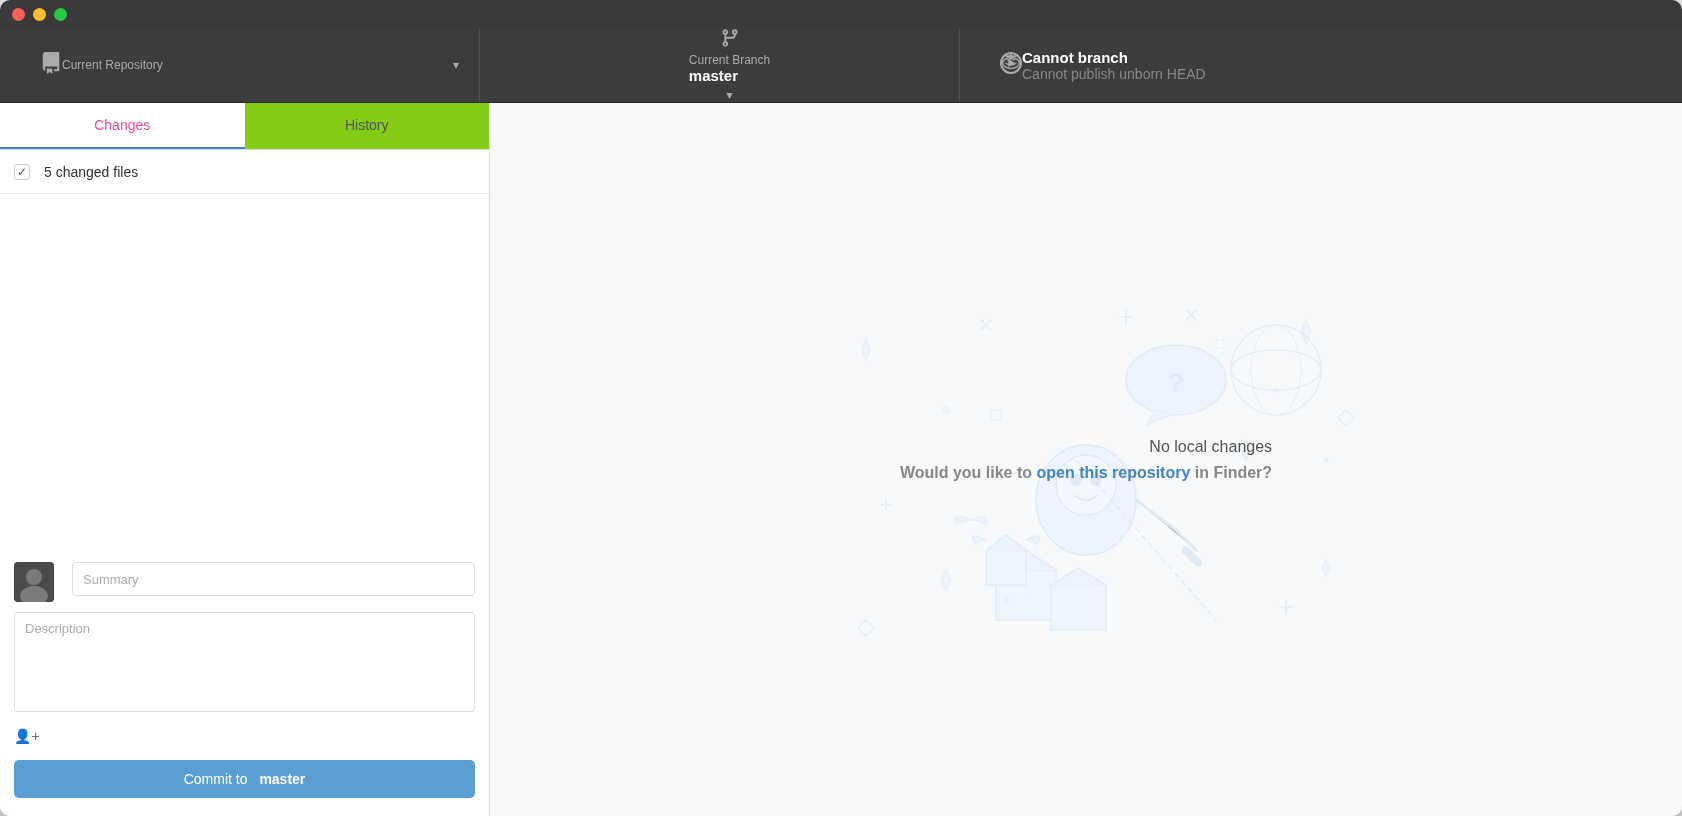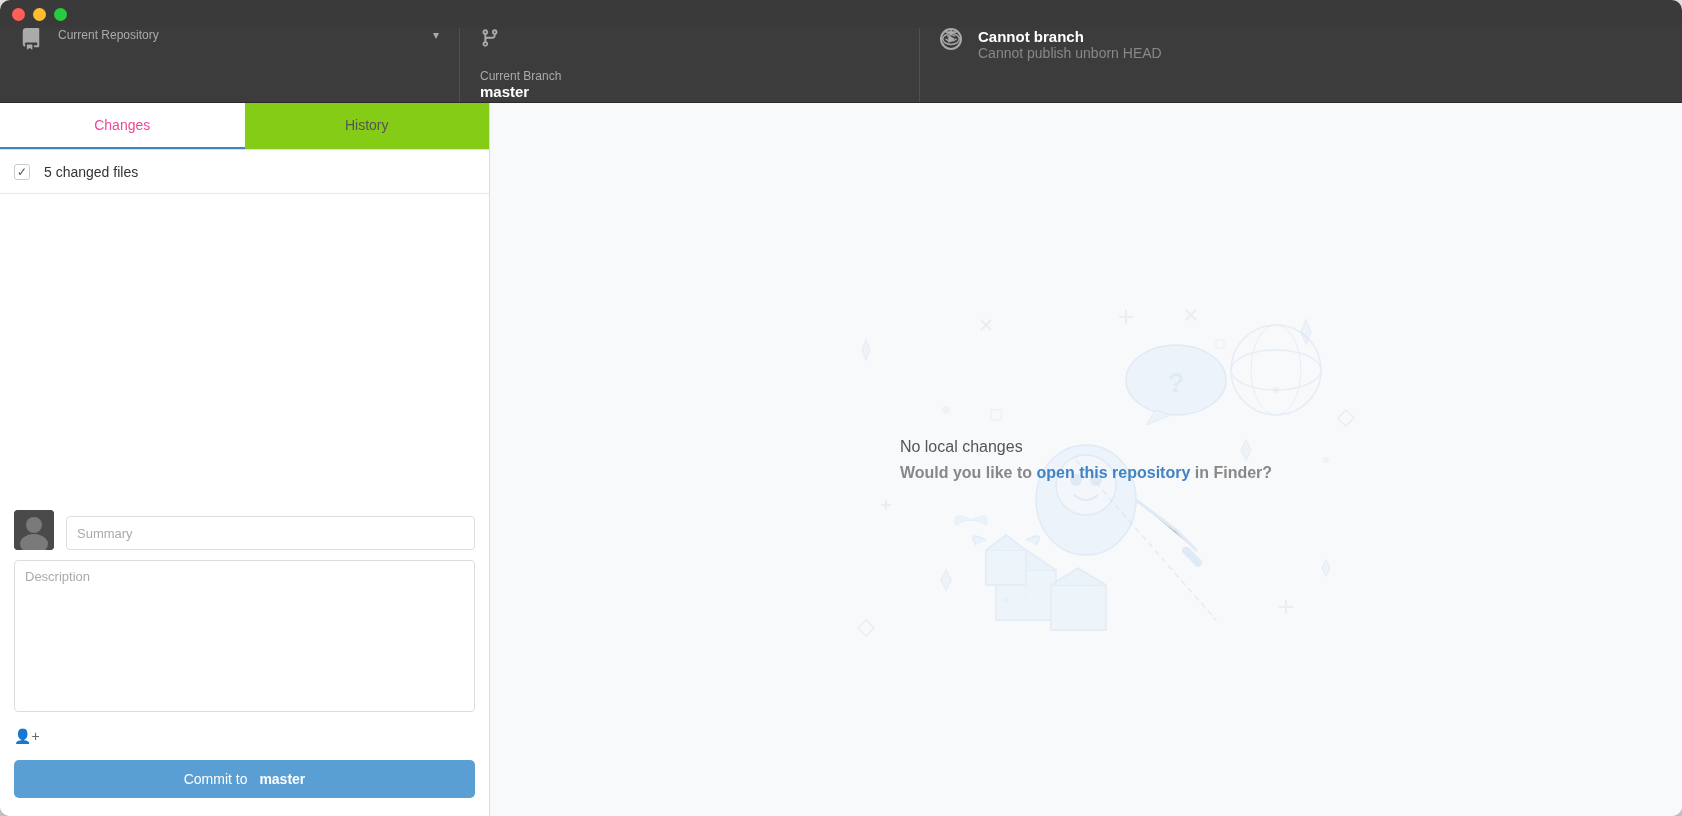--- a/index.html
+++ b/index.html
@@ -52,25 +52,26 @@
     .toolbar {
       height: 75px;
       background: #3c3c3c;
       display: flex;
       flex-shrink: 0;
       border-bottom: 1px solid #2a2a2a;
     }
 
     .toolbar-section {
       display: flex;
-      align-items: flex-start;
+      align-items: center;
       padding: 0 20px;
-      gap: 16px;
+      gap: 0;
       border-right: 1px solid #505050;
       cursor: pointer;
+      margin-left: 20px;
     }
 
     .toolbar-section:last-child {
       border-right: none;
       flex: 1;
     }
 
     .toolbar-section-repo {
       width: 460px;
       flex-shrink: 0;
@@ -203,22 +204,22 @@
       display: flex;
       flex-direction: column;
       padding: 14px;
       gap: 10px;
       flex-shrink: 0;
       margin-top: auto;
     }
 
     .summary-row {
       display: flex;
-      align-items: flex-end;
-      gap: 12px;
+      align-items: flex-start;
+      gap: 18px;
     }
 
     .avatar {
       width: 40px;
       height: 40px;
       border-radius: 4px;
       background: #555;
       flex-shrink: 0;
       overflow: hidden;
     }
@@ -242,21 +243,21 @@
       color: #333;
       outline: none;
     }
 
     .summary-input::placeholder {
       color: #aaa;
     }
 
     .description-textarea {
       width: 100%;
-      height: 152px;
+      height: 100px;
       border: 1px solid #ddd;
       border-radius: 4px;
       padding: 8px 10px;
       font-size: 13px;
       color: #333;
       resize: none;
       outline: none;
       font-family: inherit;
     }
 
@@ -310,21 +311,21 @@
       flex-direction: column;
       align-items: center;
       justify-content: center;
       position: relative;
       overflow: hidden;
     }
 
     .empty-state {
       display: flex;
       flex-direction: column;
-      align-items: flex-start;
+      align-items: flex-end;
       justify-content: center;
       gap: 8px;
       z-index: 2;
       position: relative;
     }
 
     .empty-state-title {
       font-size: 16px;
       color: #555;
       font-weight: 400;

